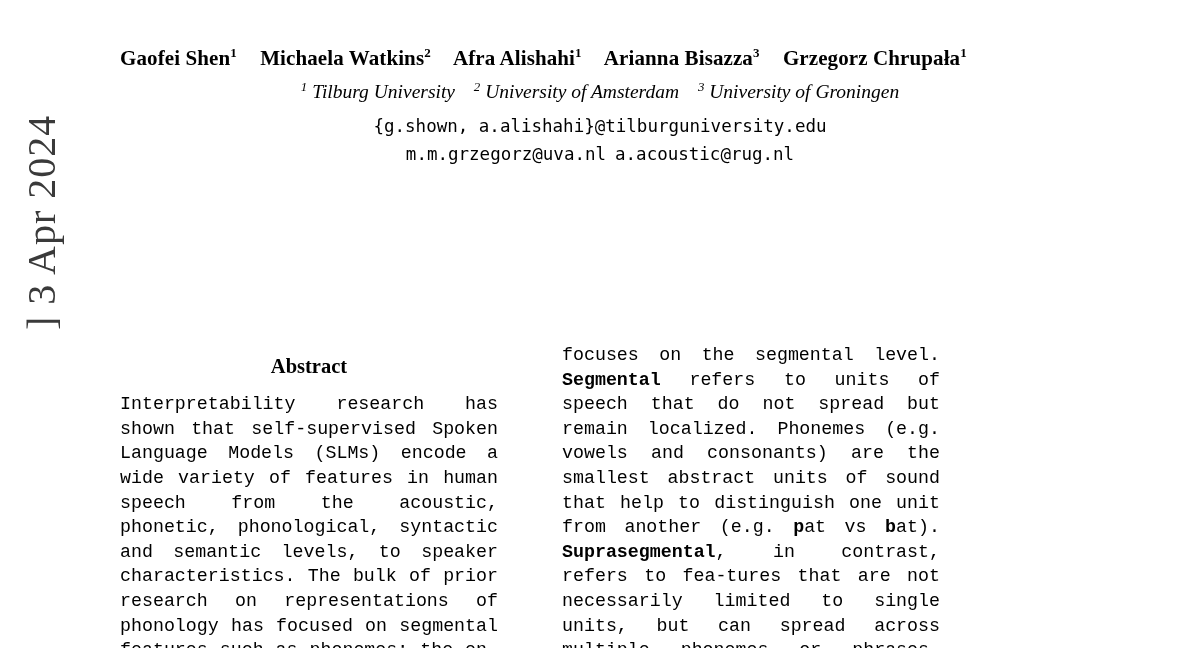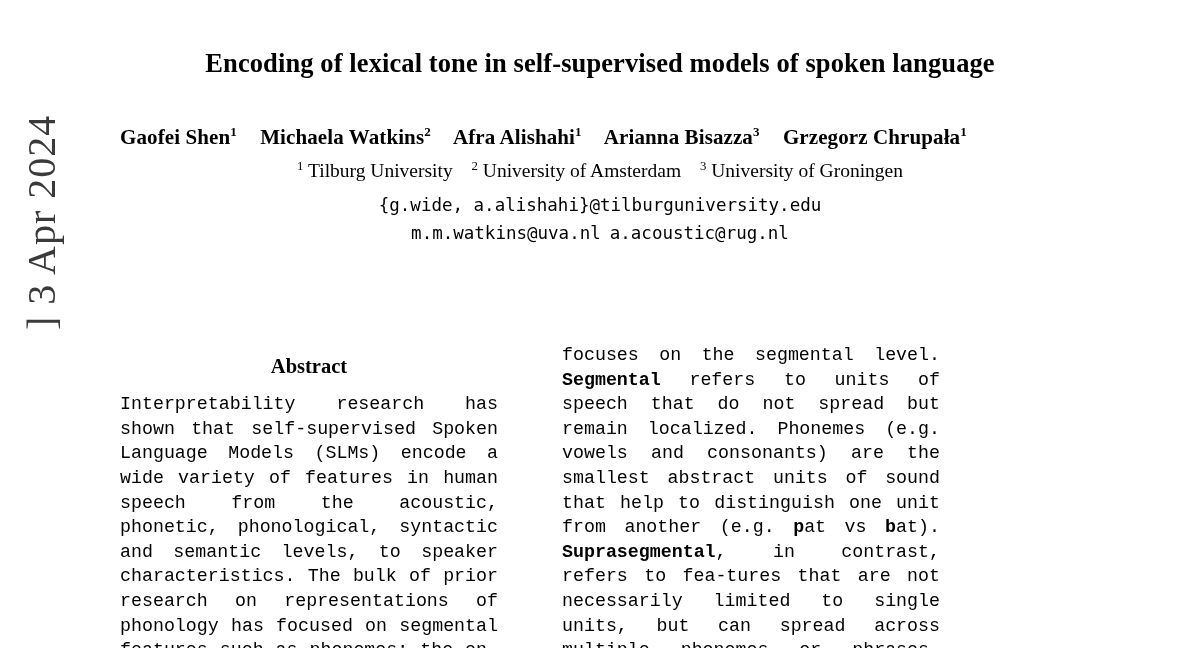--- a/index.html
+++ b/index.html
@@ -62,20 +62,21 @@
   }
   sup {
     font-size: 0.62em;
     vertical-align: super;
     font-weight: bold;
   }
   .affils {
     text-align: center;
     font-size: 19.5px;
     margin-top: 8px;
+    font-style: italic;
   }
   .affils sup {
     font-weight: normal;
     font-size: 0.66em;
   }
   .affils .agap {
     display: inline-block;
     width: 14px;
   }
   .emails {
@@ -128,39 +129,38 @@
 </style>
 </head>
 <body>
 
 <div class="page">
 
   <div class="arxiv-stamp">]  3 Apr 2024</div>
 
   <div class="content">
 
-    <div class="title">Encoding of lexical tone in self-supervised models of spoken language</div>
 
     <div class="authors">
       <span class="auth"><span>Gaofei Shen</span><sup>1</sup></span><span class="gap"></span>
       <span class="auth"><span>Michaela Watkins</span><sup>2</sup></span><span class="gap"></span>
       <span class="auth"><span>Afra Alishahi</span><sup>1</sup></span><span class="gap"></span>
       <span class="auth"><span>Arianna Bisazza</span><sup>3</sup></span><span class="gap"></span>
       <span class="auth"><span>Grzegorz Chrupała</span><sup>1</sup></span>
     </div>
 
     <div class="affils">
       <span><sup>1</sup> <span>Tilburg University</span></span><span class="agap"></span>
       <span><sup>2</sup> <span>University of Amsterdam</span></span><span class="agap"></span>
       <span><sup>3</sup> <span>University of Groningen</span></span>
     </div>
 
     <div class="emails">
-      <div>{g.wide, a.alishahi}@tilburguniversity.edu</div>
-      <div class="line2"><span>m.m.watkins@uva.nl</span><span class="sp"></span><span>a.acoustic@rug.nl</span></div>
+      <div>{g.shown, a.alishahi}@tilburguniversity.edu</div>
+      <div class="line2"><span>m.m.grzegorz@uva.nl</span><span class="sp"></span><span>a.acoustic@rug.nl</span></div>
     </div>
 
   </div>
 
   <div class="columns">
 
     <div class="col left">
       <div class="abstract-head">Abstract</div>
       <p class="body">Interpretability research has shown that self-supervised Spoken Language Models (SLMs) encode a wide variety of features in human speech from the acoustic, phonetic, phonological, syntactic and semantic levels, to speaker characteristics. The bulk of prior research on representations of phonology has focused on segmental features such as phonemes; the en-coding of suprasegmental phonology (such as tone and stress patterns) in SLMs is not yet well understood. Tone is a suprasegmental fea-</p>
     </div>

